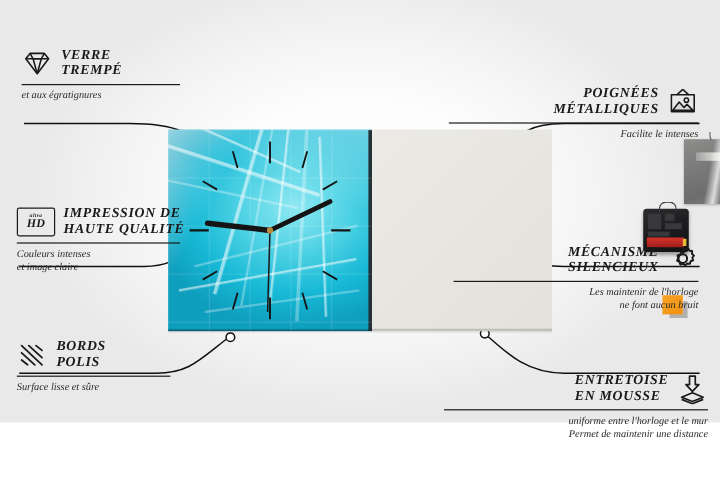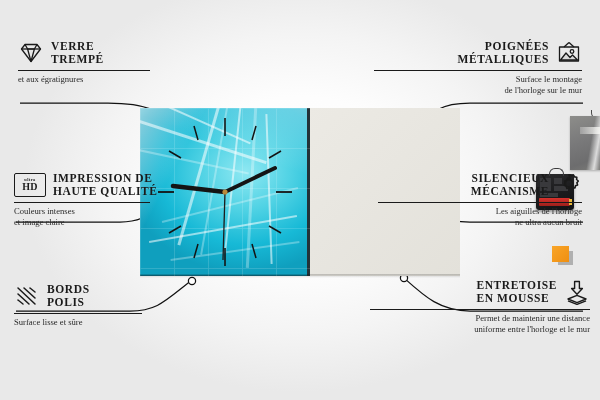--- a/index.html
+++ b/index.html
@@ -2,23 +2,24 @@
 <html><head>
 <meta charset="utf-8">
 <style>
   html,body{margin:0;padding:0;}
   body{
     width:600px;height:400px;overflow:hidden;
     font-family:"Liberation Serif", serif;
     background:#ffffff;
   }
   #stage{
-    position:relative;width:600px;height:400px;
+    position:relative;width:600px;height:352px;
     background:
       radial-gradient(ellipse 46% 52% at 50% 46%, #ffffff 0%, #fdfdfd 42%, #f4f4f4 72%, #e9e9e9 100%);
+    font-style: italic;
   }
   
   #wires{position:absolute;left:0;top:0;width:600px;height:400px;pointer-events:none;}
 
   
   #product{
     position:absolute;left:140px;top:108px;width:320px;height:168px;
   }
   .panel-back{
     position:absolute;left:168px;top:0;width:152px;height:168px;
@@ -71,21 +72,21 @@
 
   .foam{
     position:absolute;left:244px;top:138px;width:17px;height:16px;
     background:linear-gradient(135deg,#f9a528,#ef8f11);
     box-shadow:5px 4px 0 -1px rgba(130,130,130,.55);
   }
 
   
   .callout{position:absolute;}
   .ctitle{display:flex;align-items:center;gap:7px;}
-  .ctitle.right{justify-content:flex-end;}
+  .ctitle.right{justify-content:flex-end;margin-top:32px;}
   .ttext{
     font-family:"Liberation Serif", serif;
     font-weight:700;font-size:11.5px;line-height:13px;
     letter-spacing:.6px;color:#1a1a1a;text-transform:uppercase;
     white-space:nowrap;
   }
   .rule{height:1.3px;background:#1a1a1a;margin:4px 0 3px 0;}
   .desc{
     font-family:"Liberation Serif", serif;
     font-size:8.6px;line-height:10.4px;color:#2a2a2a;white-space:nowrap;
@@ -256,54 +257,53 @@
         <g fill="none" stroke="#1a1a1a" stroke-width="1.3" stroke-linejoin="round">
           <path d="M13,2.5 L18,7"></path>
             <path d="M13,2.5 L8,7"></path>
           <rect x="3.5" y="7" width="19" height="14"></rect>
           <circle cx="16" cy="11.5" r="1.8"></circle>
           <path d="M4.5,20 L10,13 L14,17.5 L16.5,15 L21.5,20 Z" fill="#1a1a1a" fill-opacity=".08"></path>
         </g>
       </svg>
     </div>
     <div class="rule" style="width:208px;margin-left:0;"></div>
-    <div class="desc right">Surface le montage</div>
-    <div class="desc right">de l'horloge sur le mur</div>
+    <div class="desc right">Facilite le intenses</div>
   </div>
 
   <div class="callout p5">
     <div class="ctitle right">
       <div>
+        <div class="ttext" style="text-align:right;">MÉCANISME</div>
         <div class="ttext" style="text-align:right;">SILENCIEUX</div>
-        <div class="ttext" style="text-align:right;">MÉCANISME</div>
       </div>
       <svg class="ico" viewBox="0 0 26 26">
         <g fill="none" stroke="#1a1a1a" stroke-width="1.6" stroke-linejoin="round">
           <path d="M13,2.8 l2.4,1.0 l2.0,-1.0 l1.2,2.1 l2.2,0.3 l-0.2,2.3 l1.7,1.5 l-1.4,1.8 l0.7,2.1 l-2.1,0.8 l-0.5,2.2 l-2.3,-0.3 l-1.7,1.5 l-1.9,-1.3 l-2.2,0.6 l-0.7,-2.2 l-2.0,-1.0 l1.0,-2.1 l-0.6,-2.2 l2.2,-0.7 l0.9,-2.1 l2.2,0.4 Z"></path>
           <circle cx="13" cy="11.5" r="3.6"></circle>
         </g>
       </svg>
     </div>
     <div class="rule" style="width:204px;"></div>
-    <div class="desc right">Les aiguilles de l'horloge</div>
-    <div class="desc right">ne ultra aucun bruit</div>
+    <div class="desc right">Les maintenir de l'horloge</div>
+    <div class="desc right">ne font aucun bruit</div>
   </div>
 
   <div class="callout p6">
     <div class="ctitle right">
       <div>
         <div class="ttext" style="text-align:right;">ENTRETOISE</div>
         <div class="ttext" style="text-align:left;">EN MOUSSE</div>
       </div>
       <svg class="ico" viewBox="0 0 26 26">
         <g fill="none" stroke="#1a1a1a" stroke-width="1.4" stroke-linejoin="round">
           <path d="M10.6,2.5 h4.8 v7.0 h3.0 L13,15.2 L7.6,9.5 h3.0 Z"></path>
           <path d="M13,16.3 L22,20.0 L13,23.6 L4,20.0 Z"></path>
           <path d="M4,21.8 L13,25.4 L22,21.8"></path>
         </g>
       </svg>
     </div>
     <div class="rule" style="width:220px;"></div>
+    <div class="desc right">uniforme entre l'horloge et le mur</div>
     <div class="desc right">Permet de maintenir une distance</div>
-    <div class="desc right">uniforme entre l'horloge et le mur</div>
   </div>
 
 </div>
 
 </body></html>

